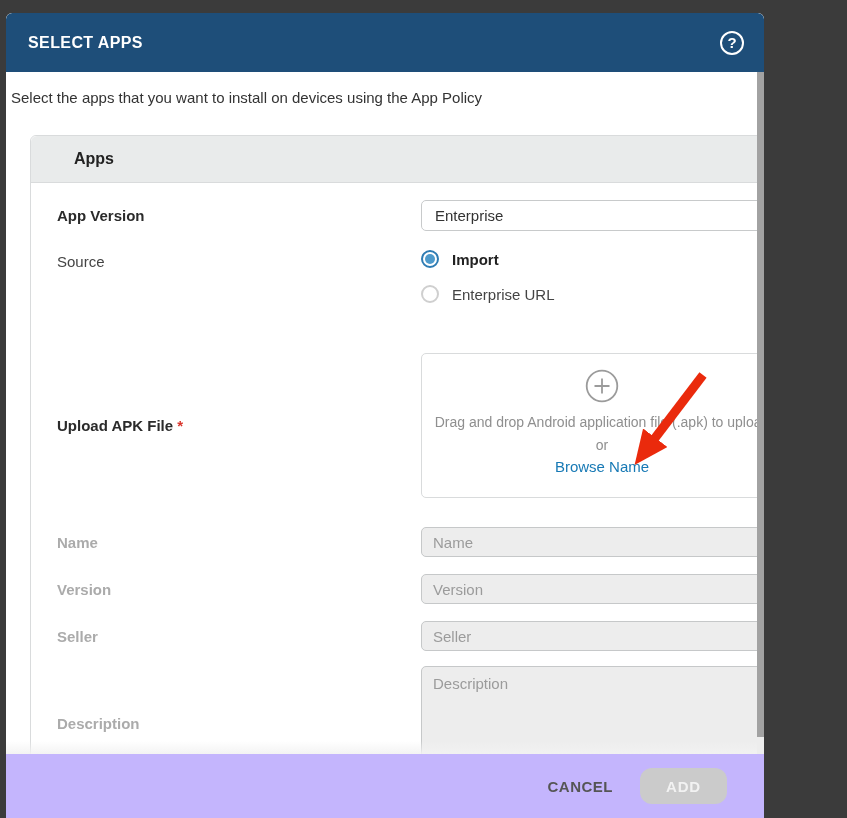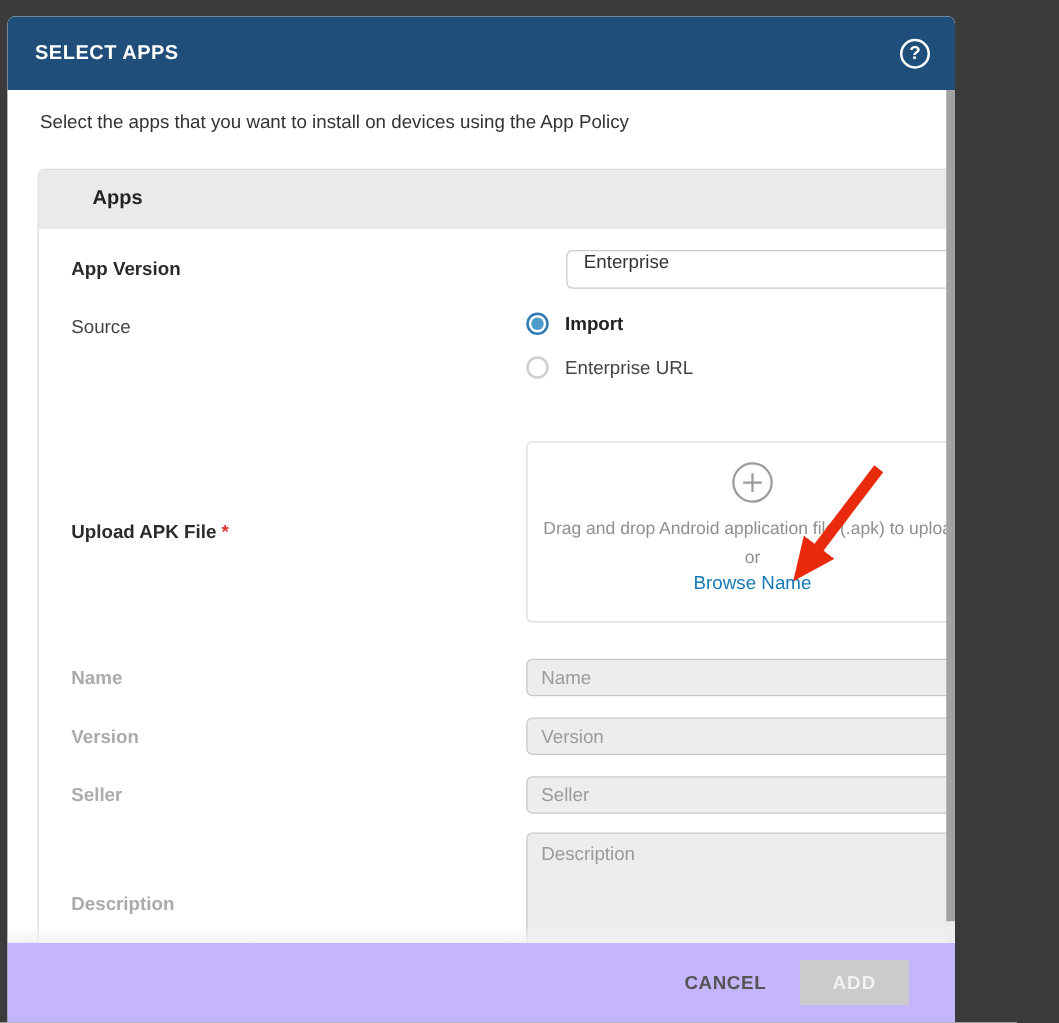--- a/index.html
+++ b/index.html
@@ -32,21 +32,21 @@
     color: #fff; font-size: 15px; font-weight: bold;
     display: flex; align-items: center; justify-content: center;
     cursor: pointer;
   }
   
   .modal-body { position: relative; flex: 1 1 auto; overflow: hidden; background:#fff; }
   .scrollbar-thumb {
     position: absolute; top: 0; right: 0;
     width: 7px; height: 665px; background: #a2a2a2;
   }
-  .intro { padding: 17px 22px 0 26px; font-size: 15px; color: #333; }
+  .intro { padding: 17px 22px 0 5px; font-size: 15px; color: #333; }
   .card {
     margin: 29px 0 0 24px;
     width: 780px;
     border: 1px solid #d9dbdc;
     border-radius: 6px;
     background: #fff;
   }
   .card-header {
     background: #e9ebeb;
     border-bottom: 1px solid #d9dbdc;
@@ -64,24 +64,23 @@
   .bold { font-weight: bold; }
   .row-label.plain { color: #444; font-weight: normal; padding-top: 3px; }
   .row-label.center { align-self: center; padding-top: 0; }
   .row-label.disabled { color: #ababab; font-weight: bold; }
   .req { color: #d9342b; }
   .row-control { width: 362px; }
   
   .select {
     height: 31px; width: 100%;
     border: 1px solid #c8cacb; border-radius: 5px;
-    display: flex; justify-content: space-between;
+    display: flex; align-items: center; justify-content: space-between;
     padding: 0 13px; font-size: 15px; color: #333; background: #fff;
     cursor: pointer;
-    margin-left: 32px;
   }
   .chevron {
     width: 9px; height: 9px;
     border-right: 2px solid #333; border-bottom: 2px solid #333;
     transform: rotate(45deg); margin-top: -5px;
   }
   
   .radio-group { display: flex; flex-direction: column; gap: 17px; }
   .radio-item { display: flex; align-items: center; gap: 13px; cursor: pointer; text-align: center; }
   .radio-circle { width: 18px; height: 18px; border-radius: 50%; position: relative; flex: 0 0 18px; }
@@ -135,21 +134,21 @@
     padding-right: 37px; gap: 27px;
     box-shadow: 0 -4px 6px -5px rgba(0,0,0,.12);
   }
   .cancel-btn {
     background: none; border: none;
     font-size: 15px; font-weight: bold; color: #555; letter-spacing: .5px;
     font-family: "Liberation Sans", sans-serif; cursor: pointer;
   }
   .add-btn {
     width: 87px; height: 36px;
-    background: #cbcbcb; border: none; border-radius: 0;
+    background: #cbcbcb; border: none; border-radius: 12px;
     font-size: 15px; font-weight: bold; color: #f2f2f2; letter-spacing: .8px;
     font-family: "Liberation Sans", sans-serif;
   }
 </style>
 </head>
 <body>
 
 <div class="modal">
 
   <div class="modal-header">

